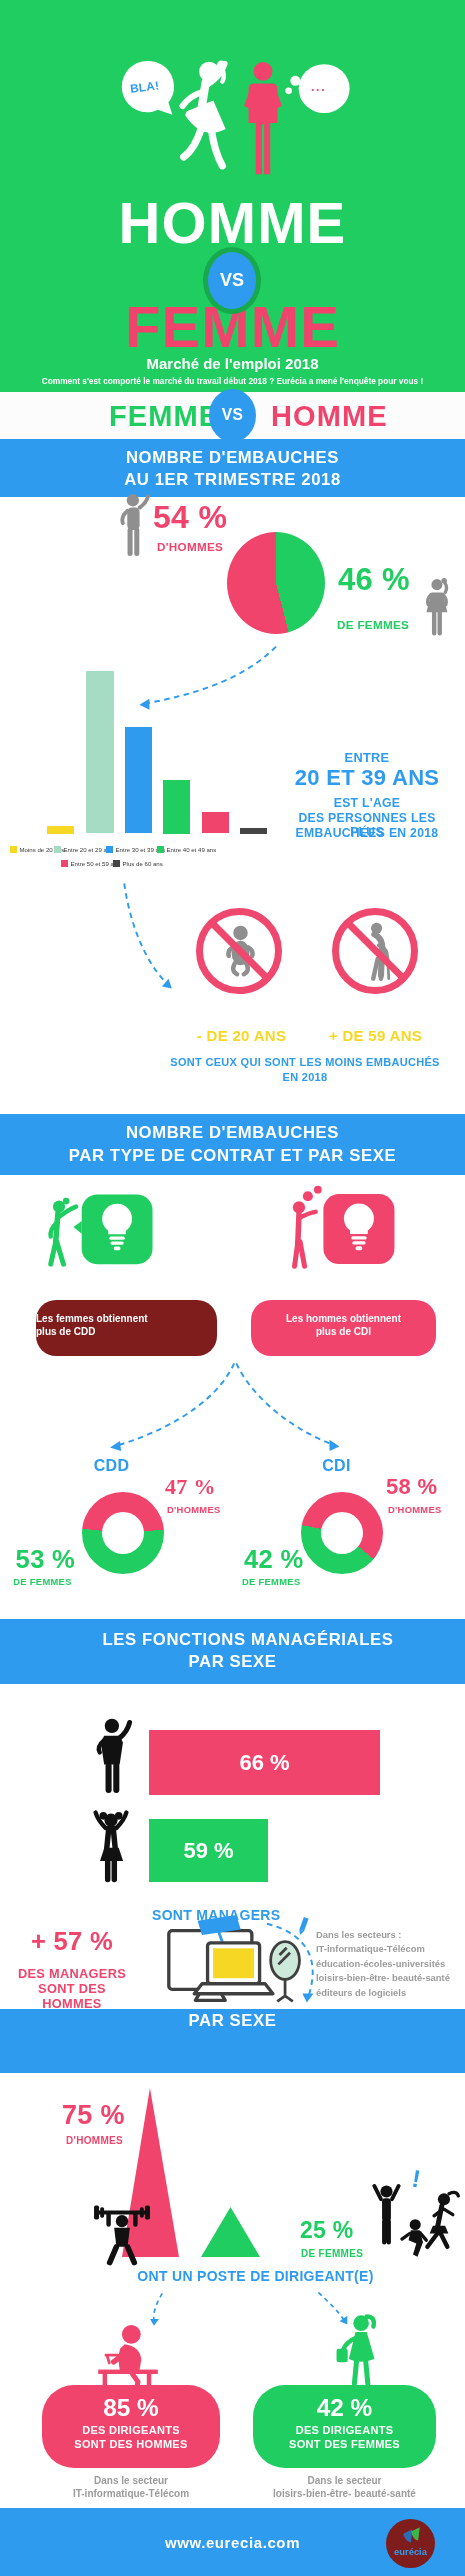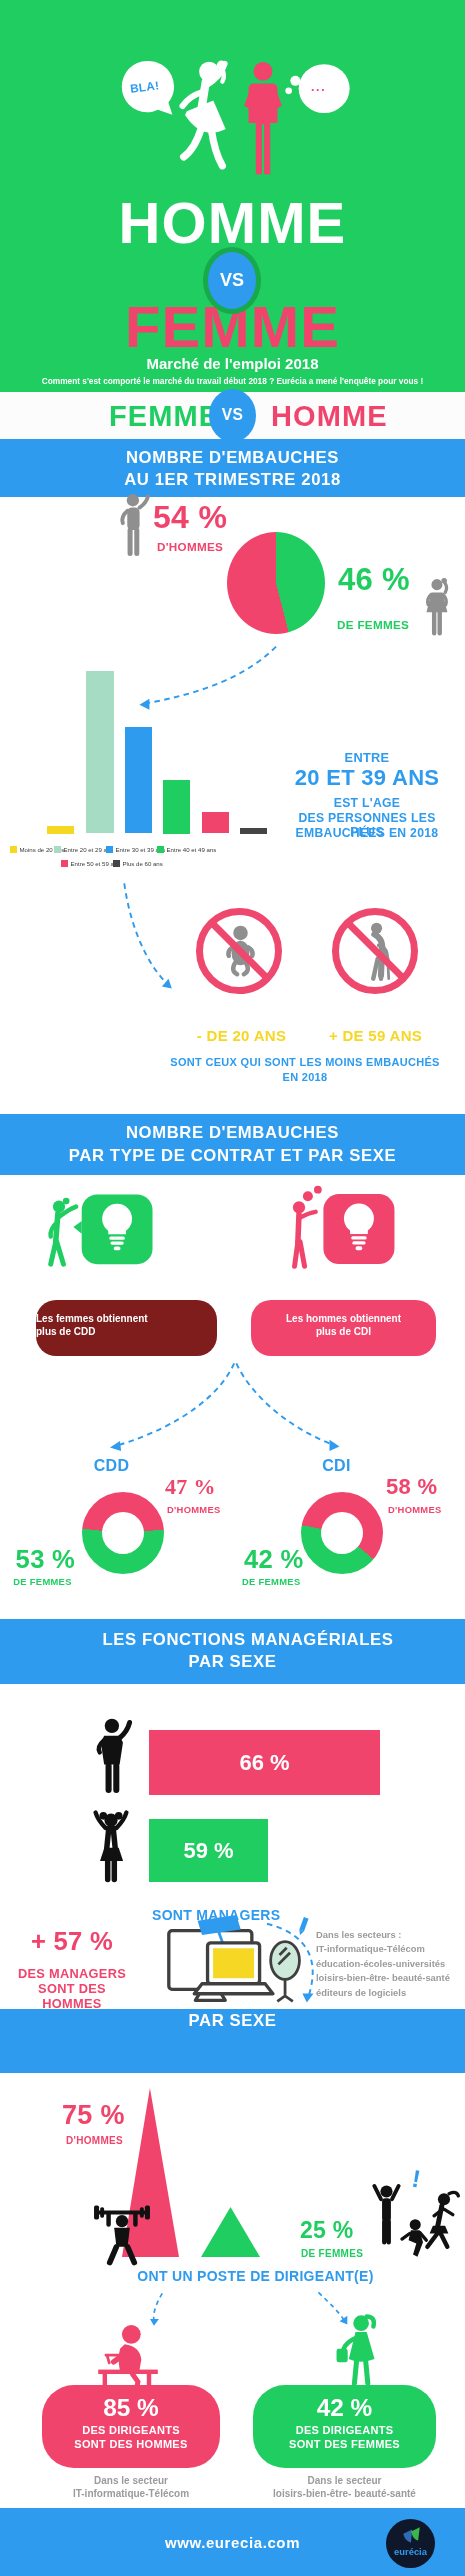--- a/index.html
+++ b/index.html
@@ -34,21 +34,21 @@
   .tri{position:absolute;}
   .blob{position:absolute;border-radius:32px;color:#fff;text-align:center;font-weight:900;}
   .blob .pct{font-size:24.4px;line-height:30px;margin-top:7.8px;}
   .blob .ln{font-size:11px;line-height:14.4px;letter-spacing:0.3px;}
   .card-sector{position:absolute;text-align:center;color:#9b9b9b;font-weight:700;font-size:10px;line-height:13.3px;}
   .noSign{position:absolute;width:87px;height:87px;}
   .noSign .ring{position:absolute;left:0;top:0;width:72px;height:72px;border:7.2px solid #ef486e;border-radius:50%;}
   .noSign .bar{position:absolute;left:1.7px;top:39px;width:83px;height:7.2px;background:#ef486e;transform:rotate(45deg);}
   .footer{position:absolute;left:0;top:2508px;width:465px;height:68px;background:#2e9bef;}
   .url{position:absolute;left:0;top:2534px;width:465px;text-align:center;color:#fff;font-weight:900;font-size:15px;letter-spacing:0.6px;}
-  .logo-circle{position:absolute;left:386px;top:2519px;width:49px;height:49px;background:#0f172a;border-radius:50%;}
+  .logo-circle{position:absolute;left:386px;top:2519px;width:49px;height:49px;background:#7f1d1d;border-radius:50%;}
   svg{display:block;}
 </style>
 </head>
 <body>
 
 <div class="page">
 
   <div class="hero">
 
     <div class="abs" style="left:121px;top:60px;width:56px;height:60px;">

